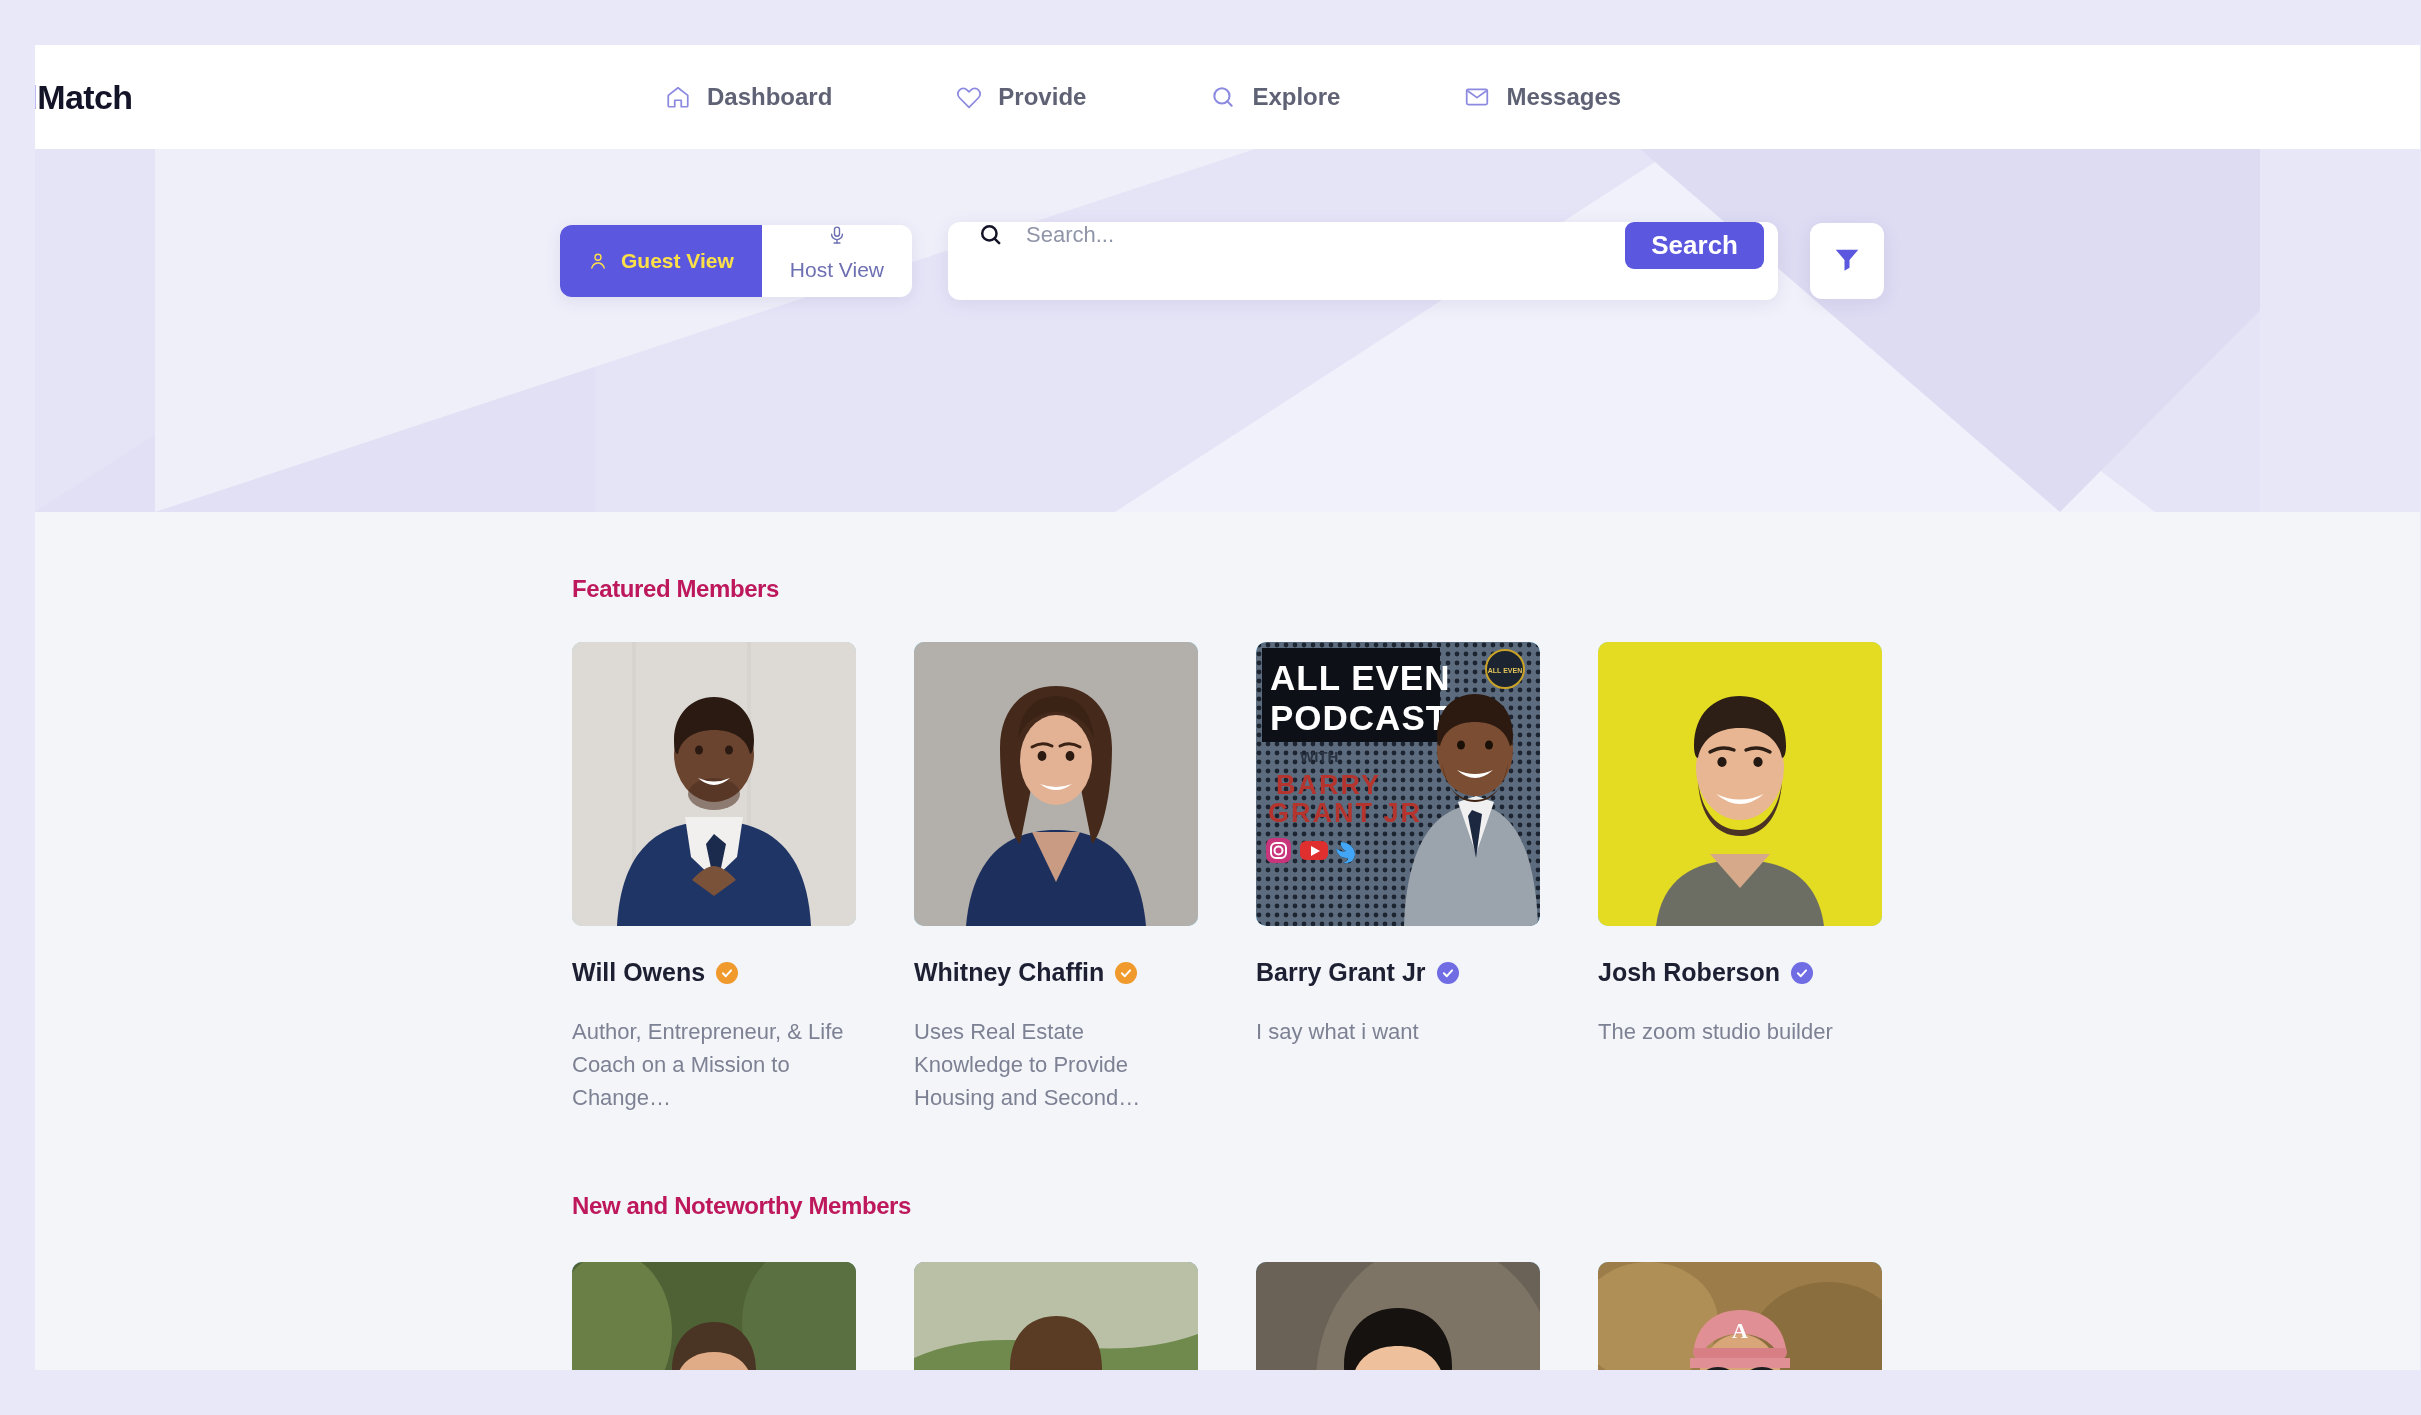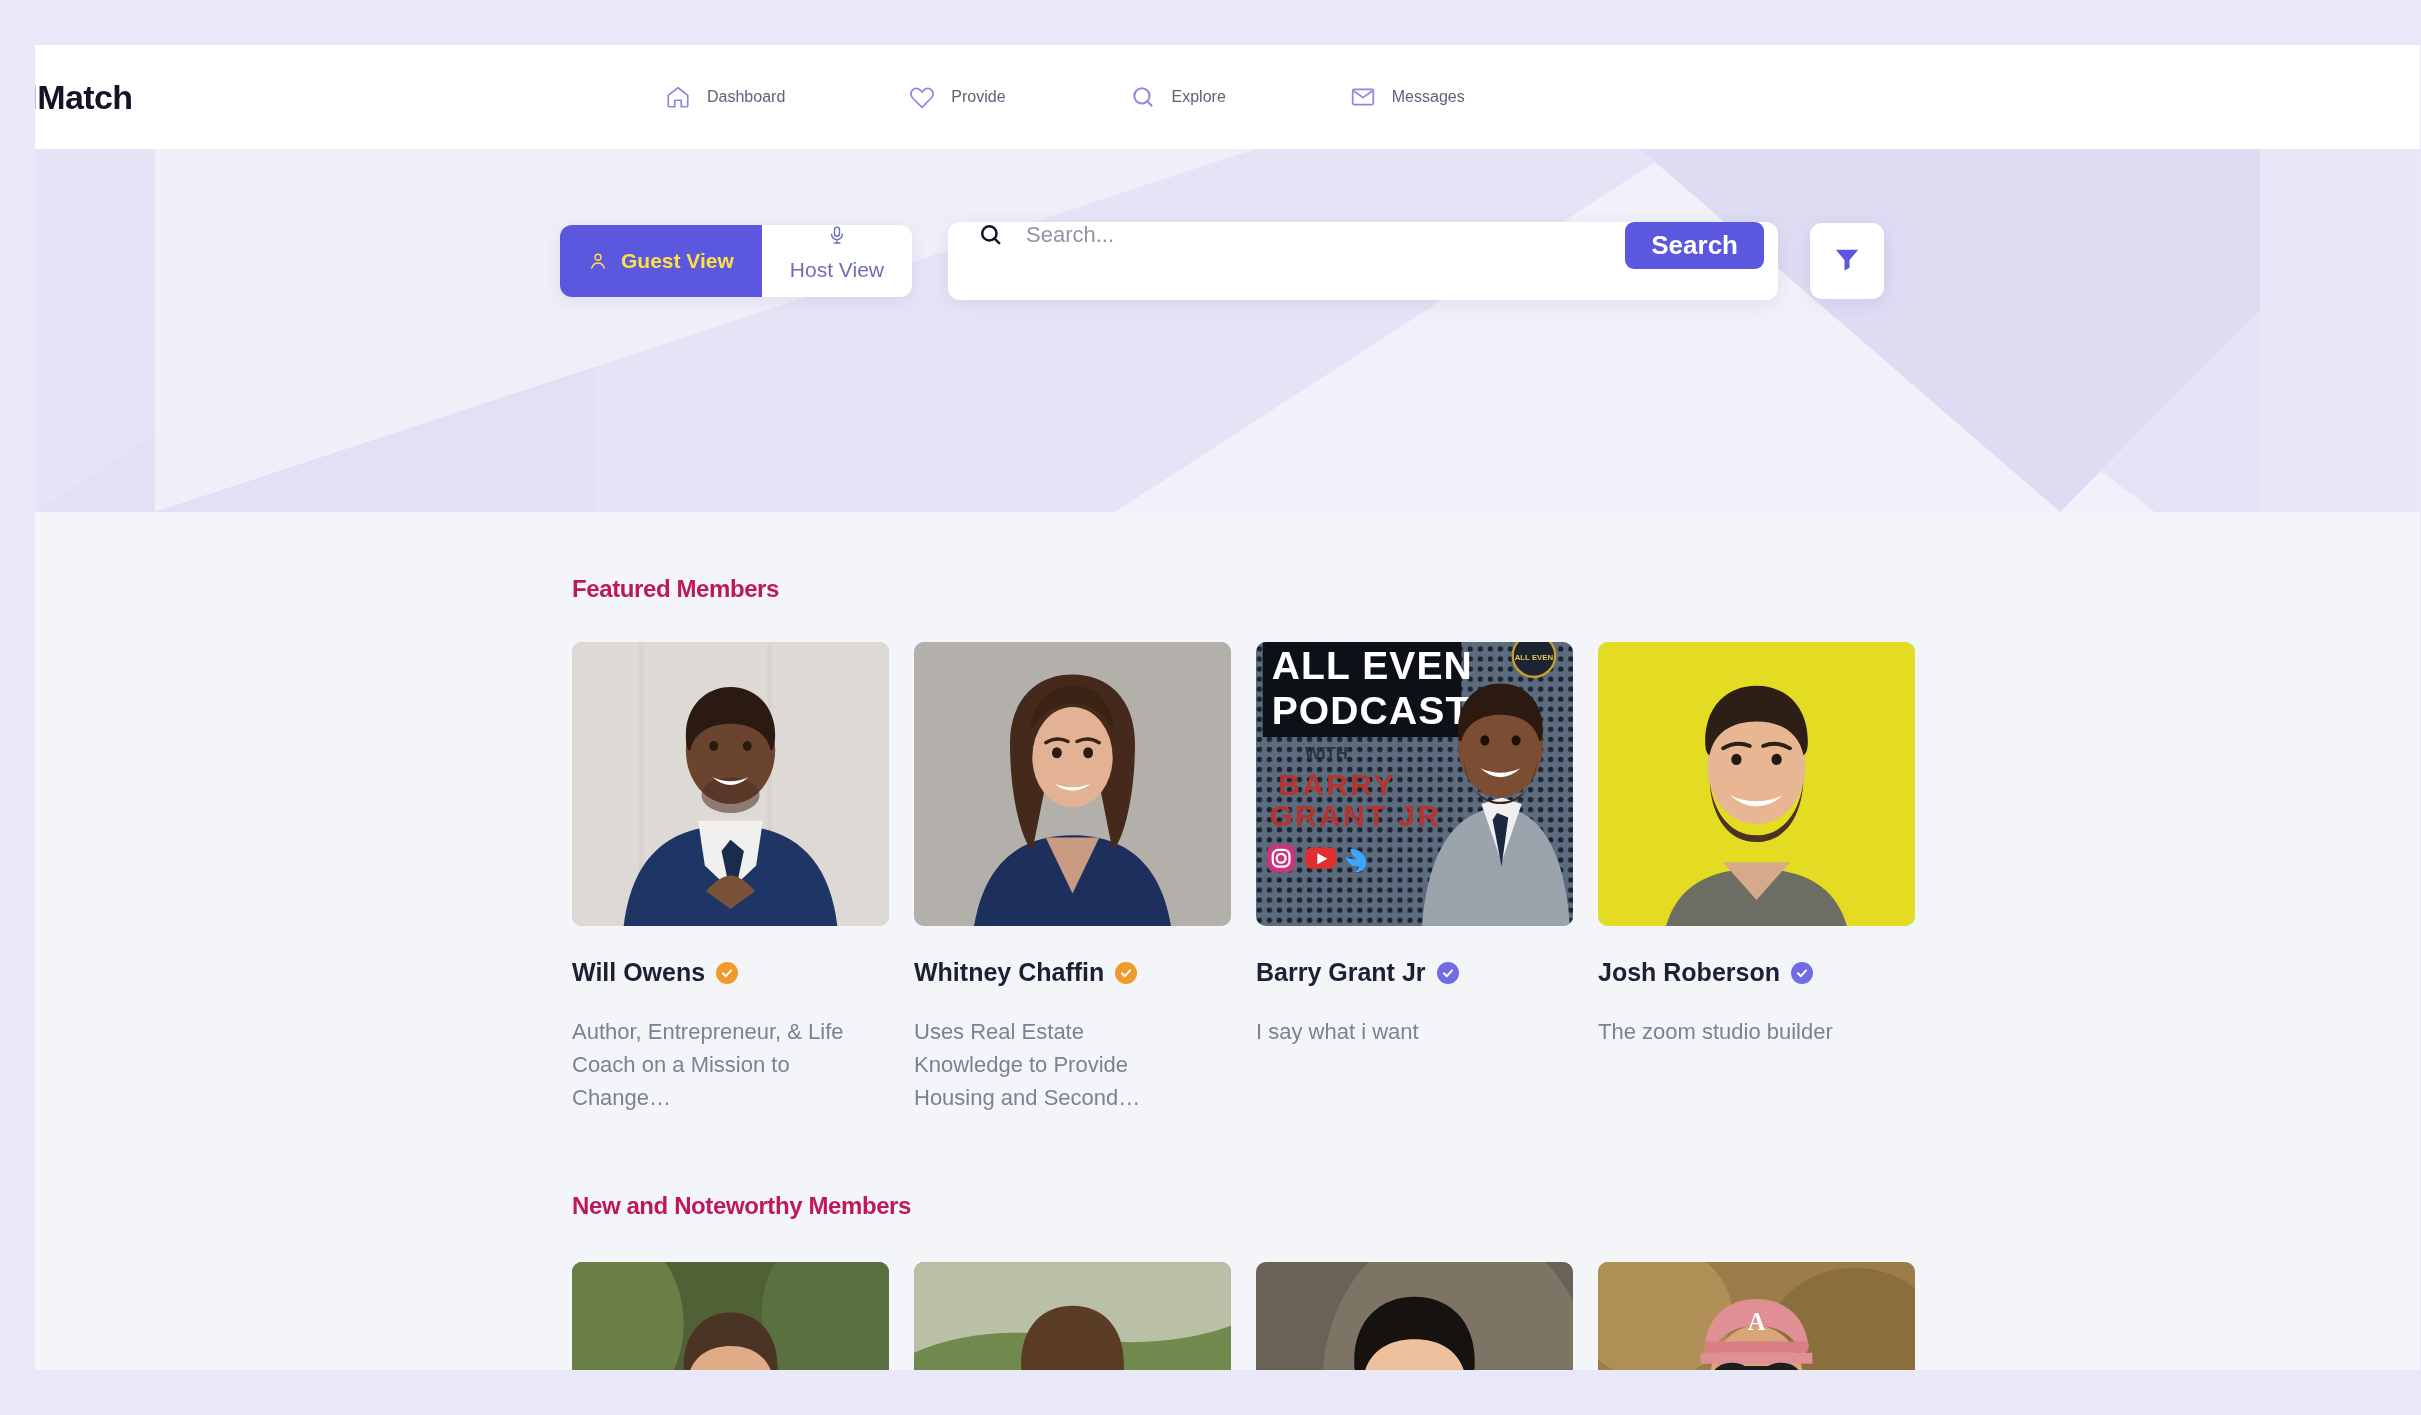--- a/index.html
+++ b/index.html
@@ -68,23 +68,24 @@
   .nav-item .nav-icon {
     width: 26px;
     height: 26px;
     display: flex;
     align-items: center;
     justify-content: center;
     color: #8b89e0;
   }
   .nav-item .nav-icon svg { display: block; }
   .nav-label {
-    font-size: 16px;
+    font-size: 24px;
     color: #5f6274;
     white-space: nowrap;
+    font-weight: bold;
   }
 
   
   .hero {
     position: relative;
     height: 363px;
     background: #e5e4f7;
     overflow: hidden;
   }
   .hero-shape {
@@ -229,21 +230,21 @@
 
   .cards {
     display: flex;
     gap: 58px;
     margin-left: 537px;
     margin-top: 39px;
   }
   .card { width: 284px; cursor: pointer; }
 
   .card-photo {
-    width: 317px;
+    width: 284px;
     height: 284px;
     border-radius: 10px;
     overflow: hidden;
     position: relative;
     background: #7dd3fc;
   }
   .card-photo svg { display: block; width: 100%; height: 100%; }
 
   .card-name {
     margin-top: 32px;

